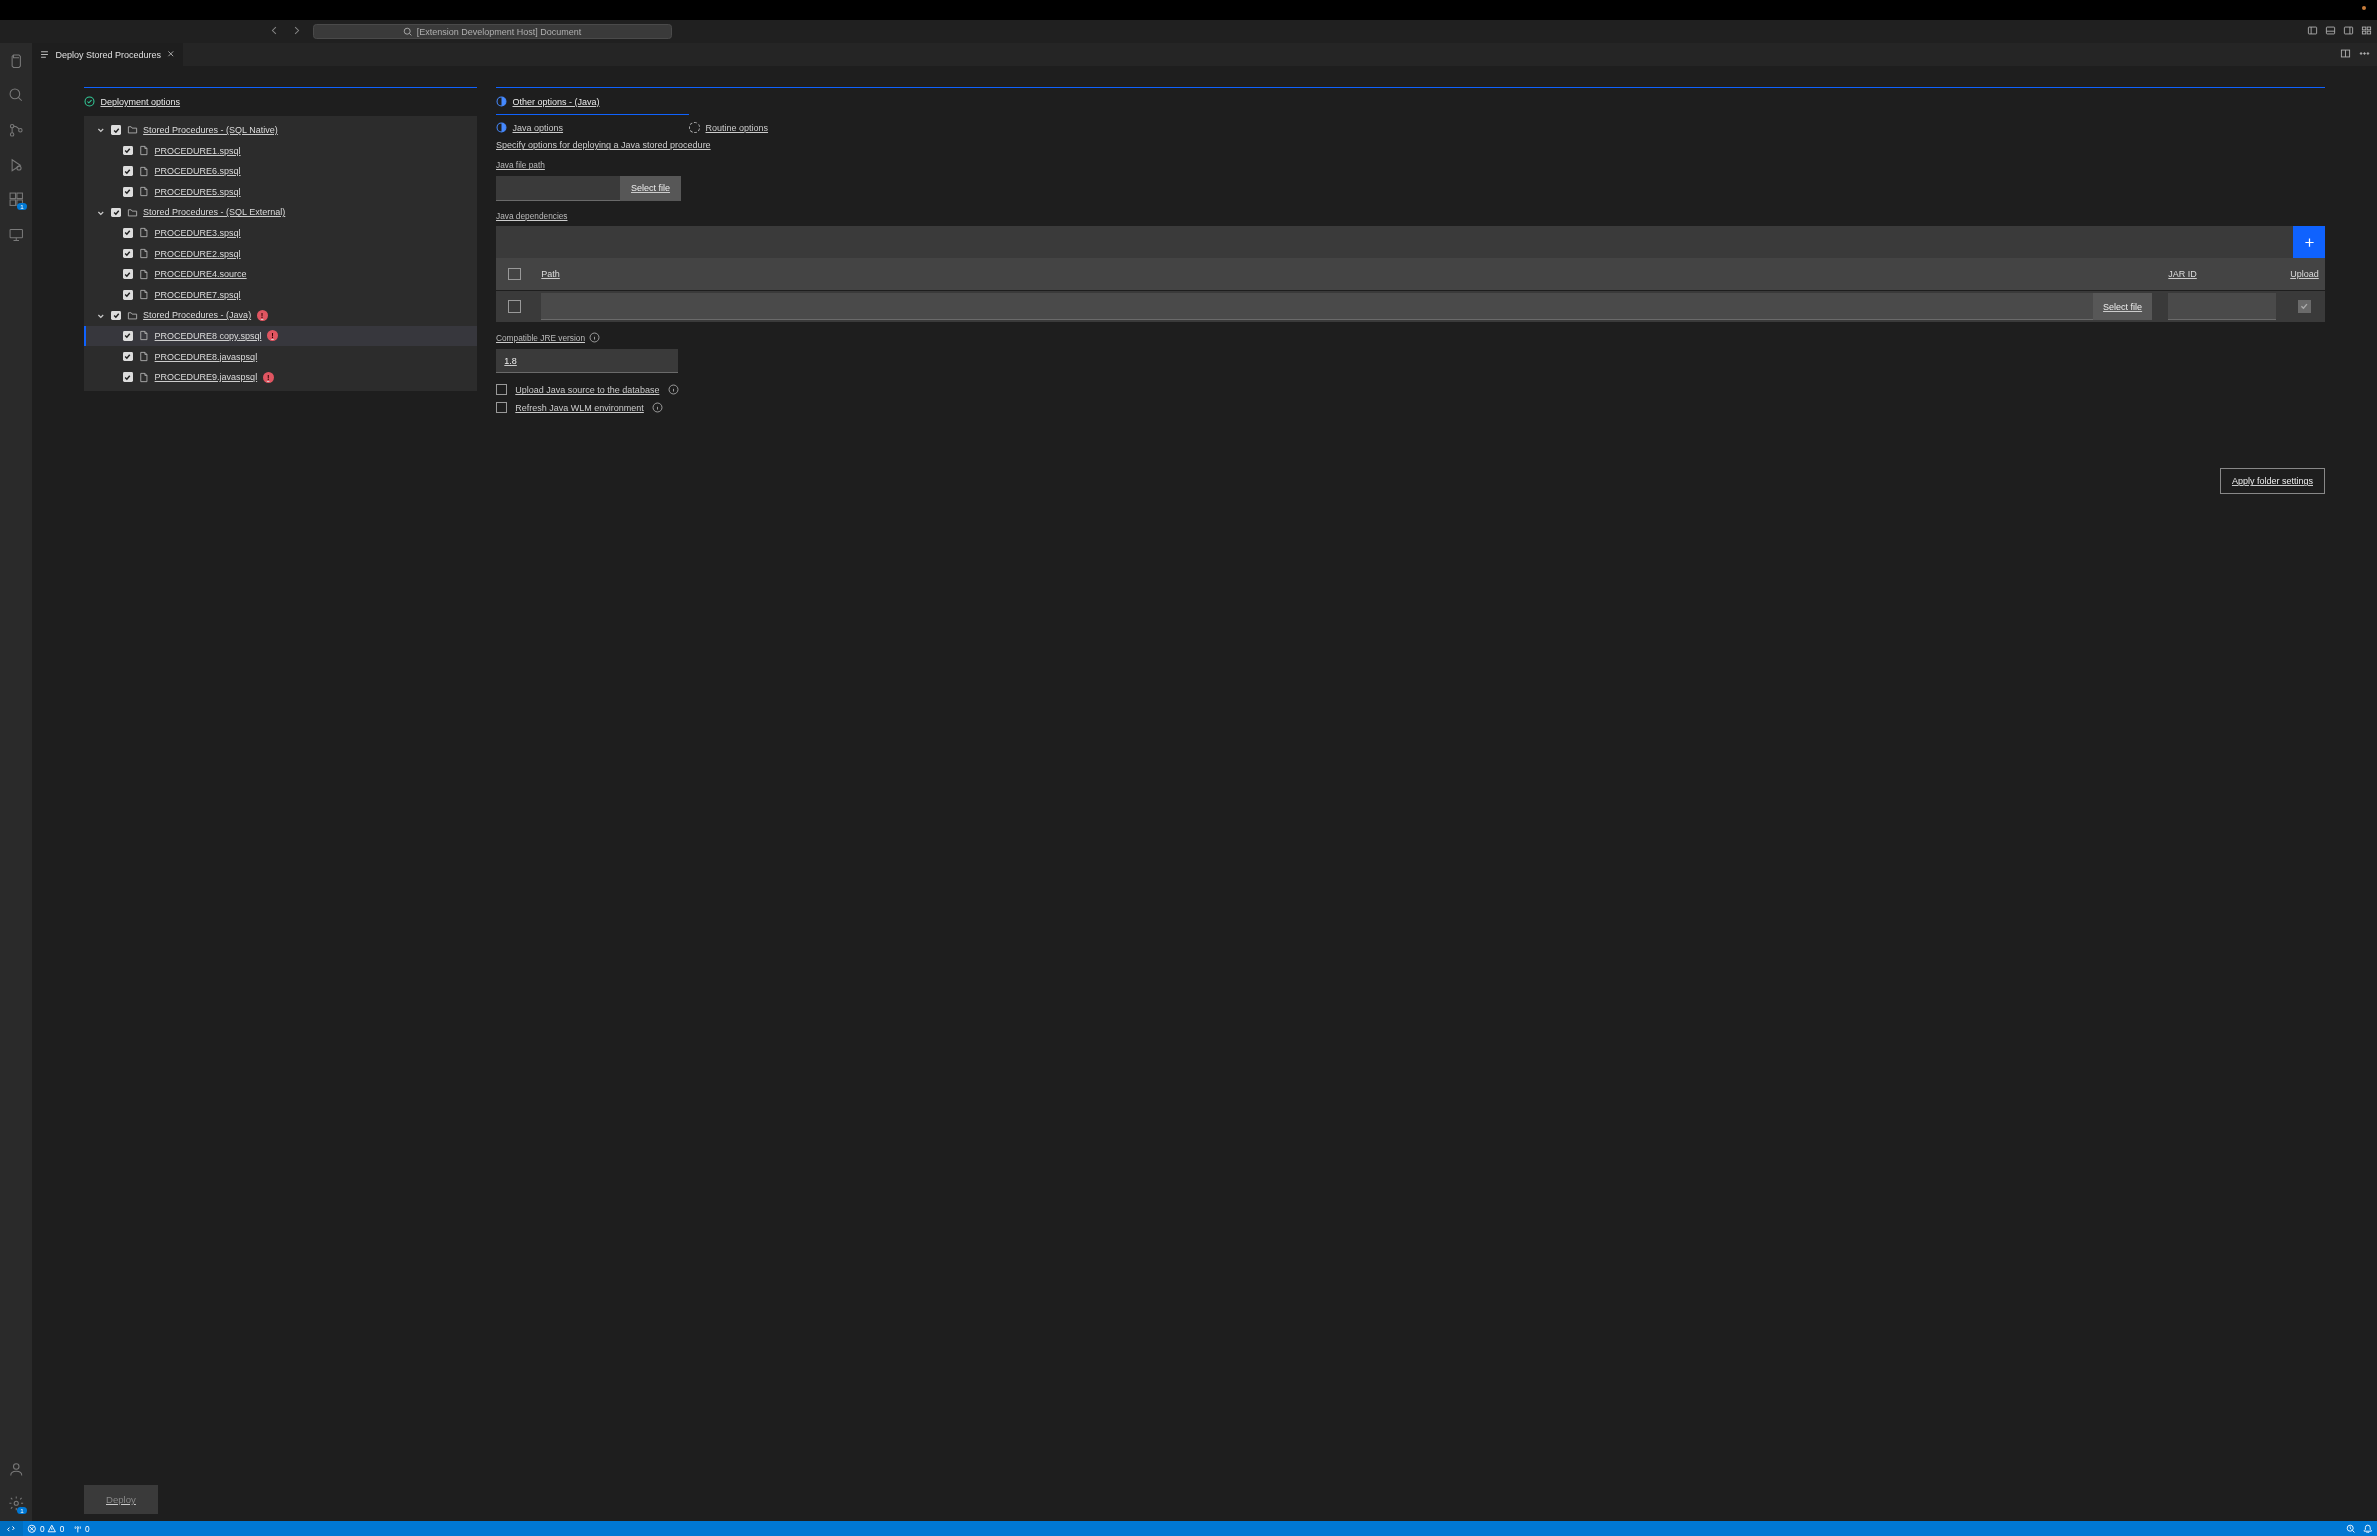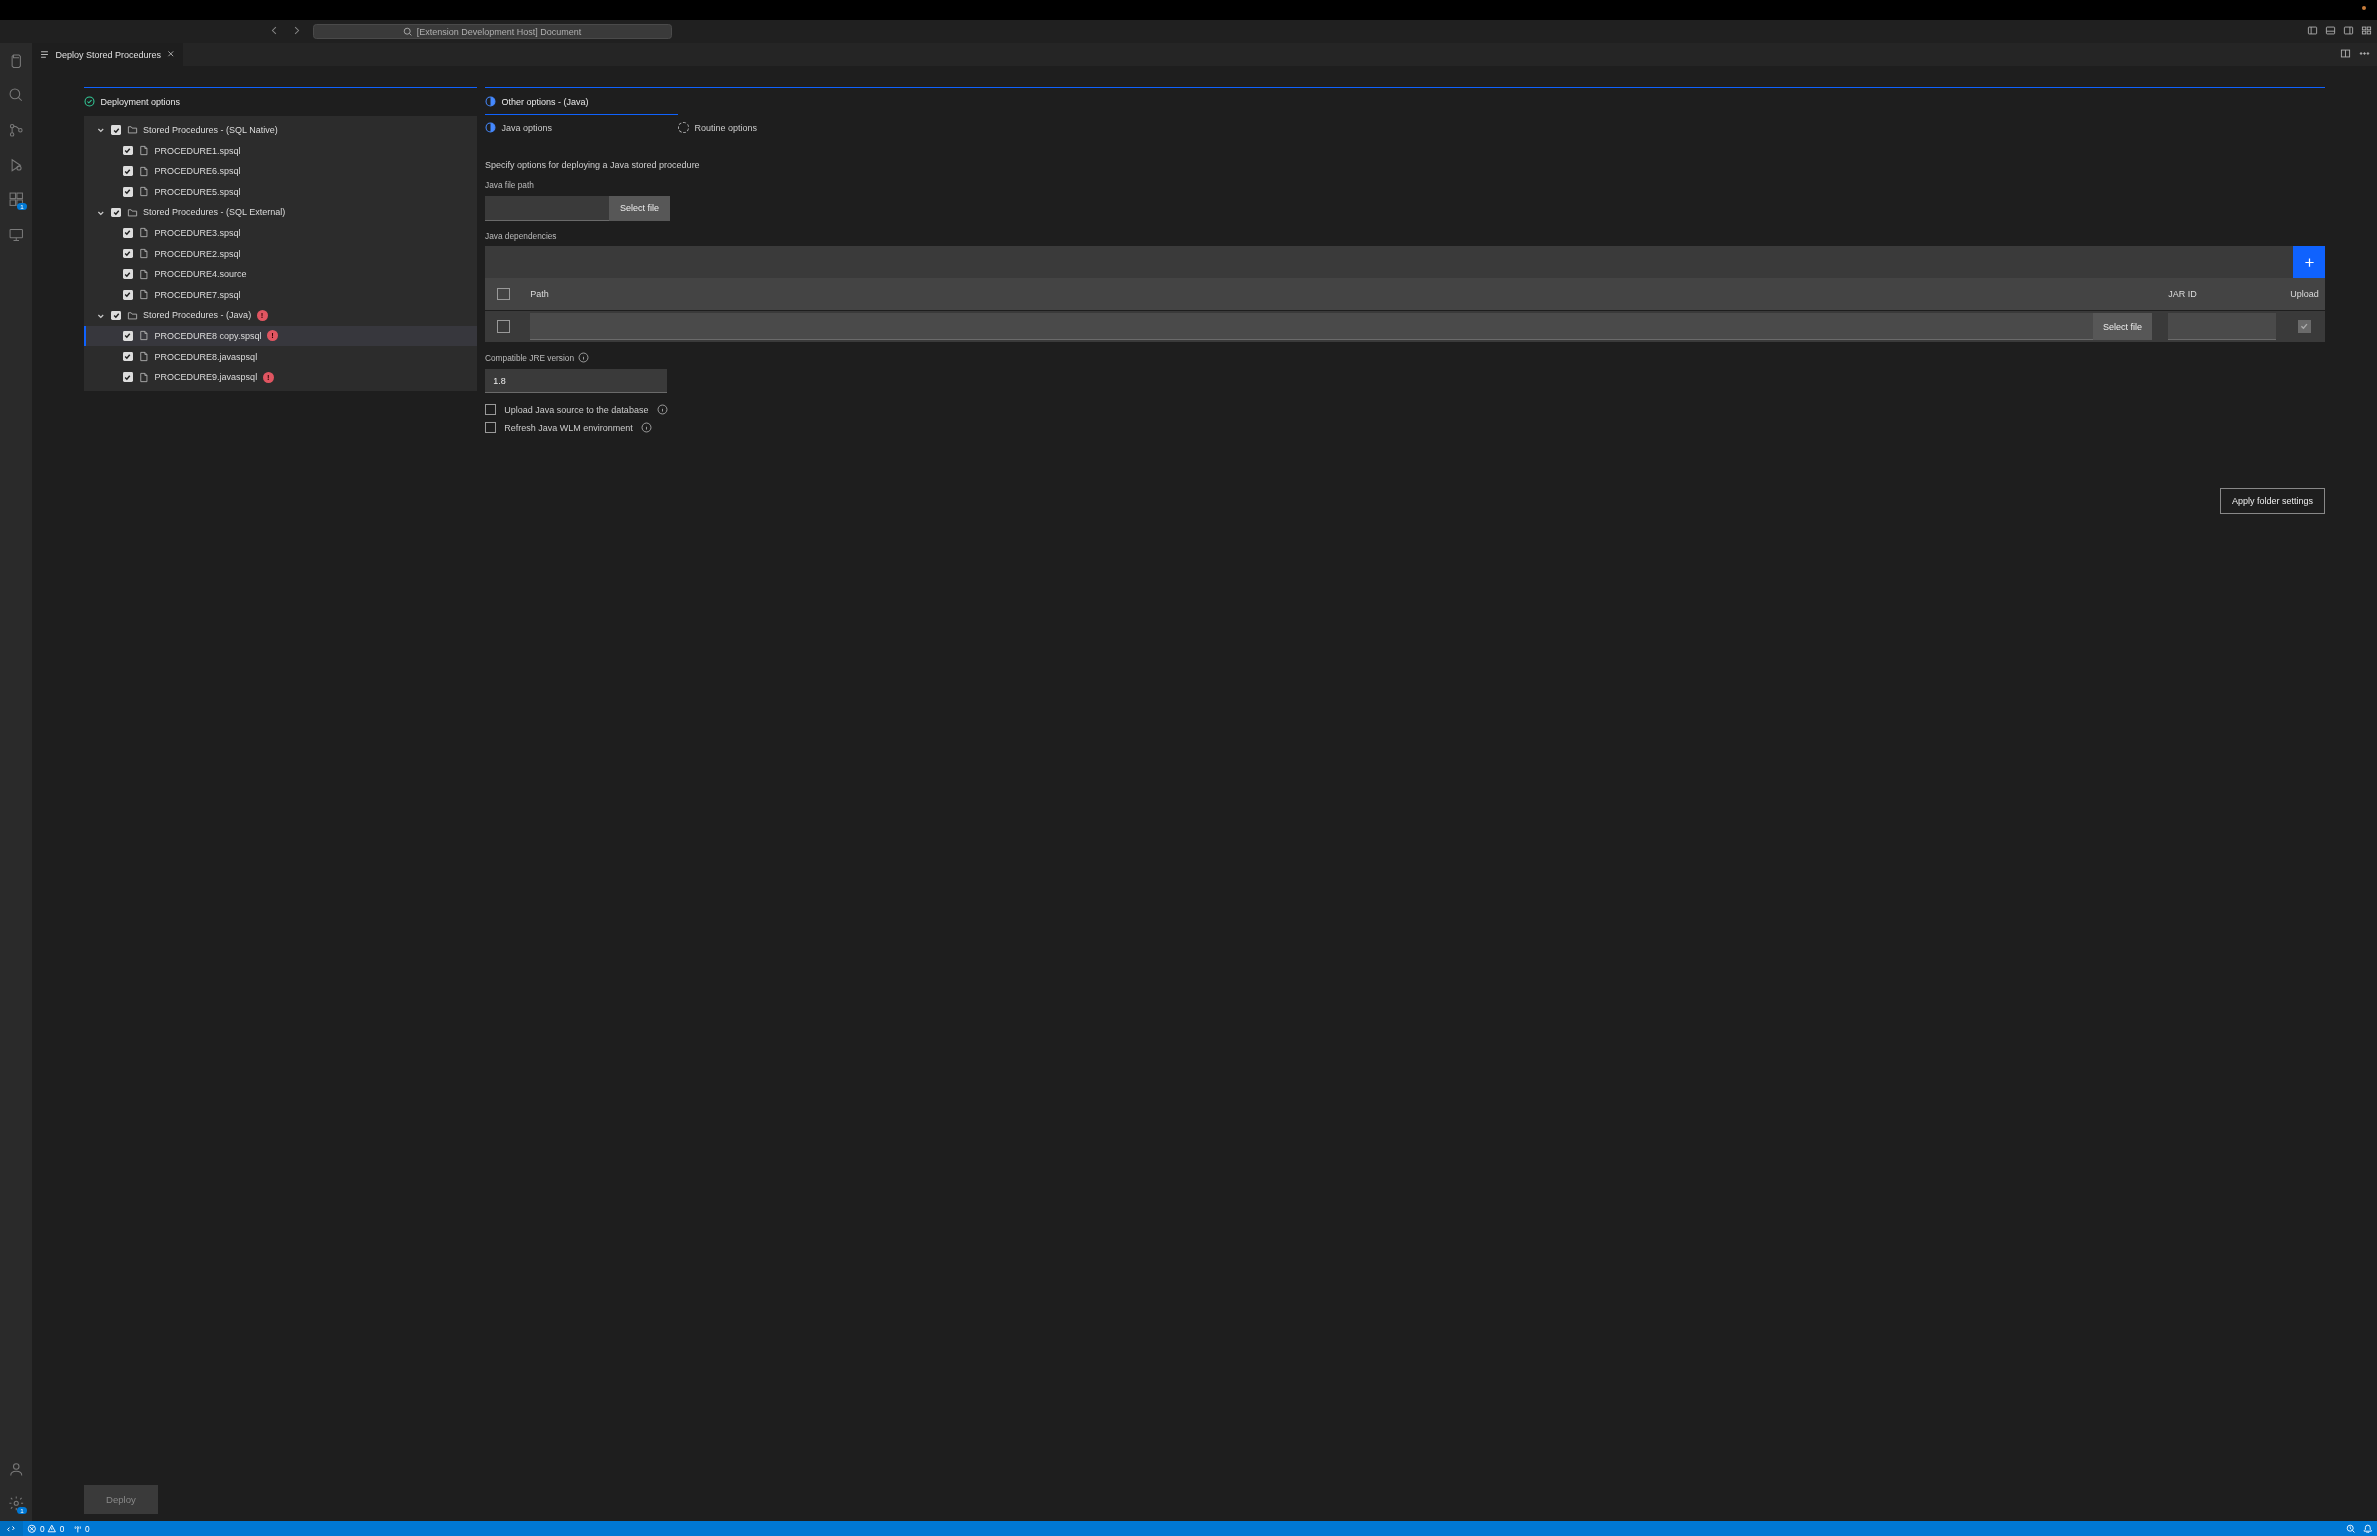--- a/index.html
+++ b/index.html
@@ -72,21 +72,21 @@
 
 
 .tabbar { height: 23.4px; background: #252525; display: flex; align-items: stretch; }
 .tab { background: #1e1e1e; display: flex; align-items: center; padding: 0 6.9px; gap: 5.5px; color: #e0e0e0; }
 .tab-menuicn { width:11px; height:11px; fill:none; stroke:#ccc; stroke-width:1.3;}
 .tab-close svg { width: 9.6px; height: 9.6px; stroke:#ccc; stroke-width:1.3; fill:none; }
 .tab-actions { margin-left:auto; display:flex; align-items:center; gap:8.3px; padding:0 6.9px;}
 .tab-actions svg{ width:11px; height:11px; stroke:#b0b0b0; stroke-width:1.3; fill:none;}
 
 
-.content { flex:1; display:flex; padding: 20.6px 52px 6.9px 52px; gap: 8px; min-height:0; overflow:auto; }
+.content { flex:1; display:flex; padding: 20.6px 52px 6.9px 52px; gap: 19px; min-height:0; overflow:auto;text-decoration:underline; }
 .col { display:flex; flex-direction:column; min-width:0; }
 .col-left { flex: 0 0 393px; }
 .col-right { flex: 1; }
 
 .section-header {
   border-top: 1.4px solid #0f62fe;
   padding: 8.3px 0 8.3px 0;
   display:flex; align-items:center; gap:5.5px;
   color:#eaeaea;
 }
@@ -99,21 +99,21 @@
   padding: 6.9px 0;
   flex:0 0 auto;
   display:flex; align-items:center; gap:5.5px;
   color:#ccc;
 }
 .subtab.active { border-top: 1.4px solid #0f62fe; margin-top:-1.4px; }
 .subtab-a { width:193px; padding-left:0; }
 .subtab-b { width:193px; }
 .dashed-circle { width:11px; height:11px; border:1px dashed #aaa; border-radius:50%; }
 
-.desc { color:#d0d0d0; margin-top:20px; }
+.desc { color:#d0d0d0; margin-top:0; }
 
 .form-label { color:#bbb; font-size:8.3px; margin-top:10px; display:flex; align-items:center; gap:4.1px;}
 .info-icon { width:11px; height:11px; stroke:#aaa; stroke-width:1.3; fill:none; }
 .form-row { display:flex; margin-top:5.5px; }
 .text-input {
   background:#3a3a3a; border:none; border-bottom:0.7px solid #6a6a6a;
   color:#eee; padding:6.9px 8.3px; width:124px; font-size:9px;
 }
 .text-input.wider { width:182px; }
 .btn-secondary {

